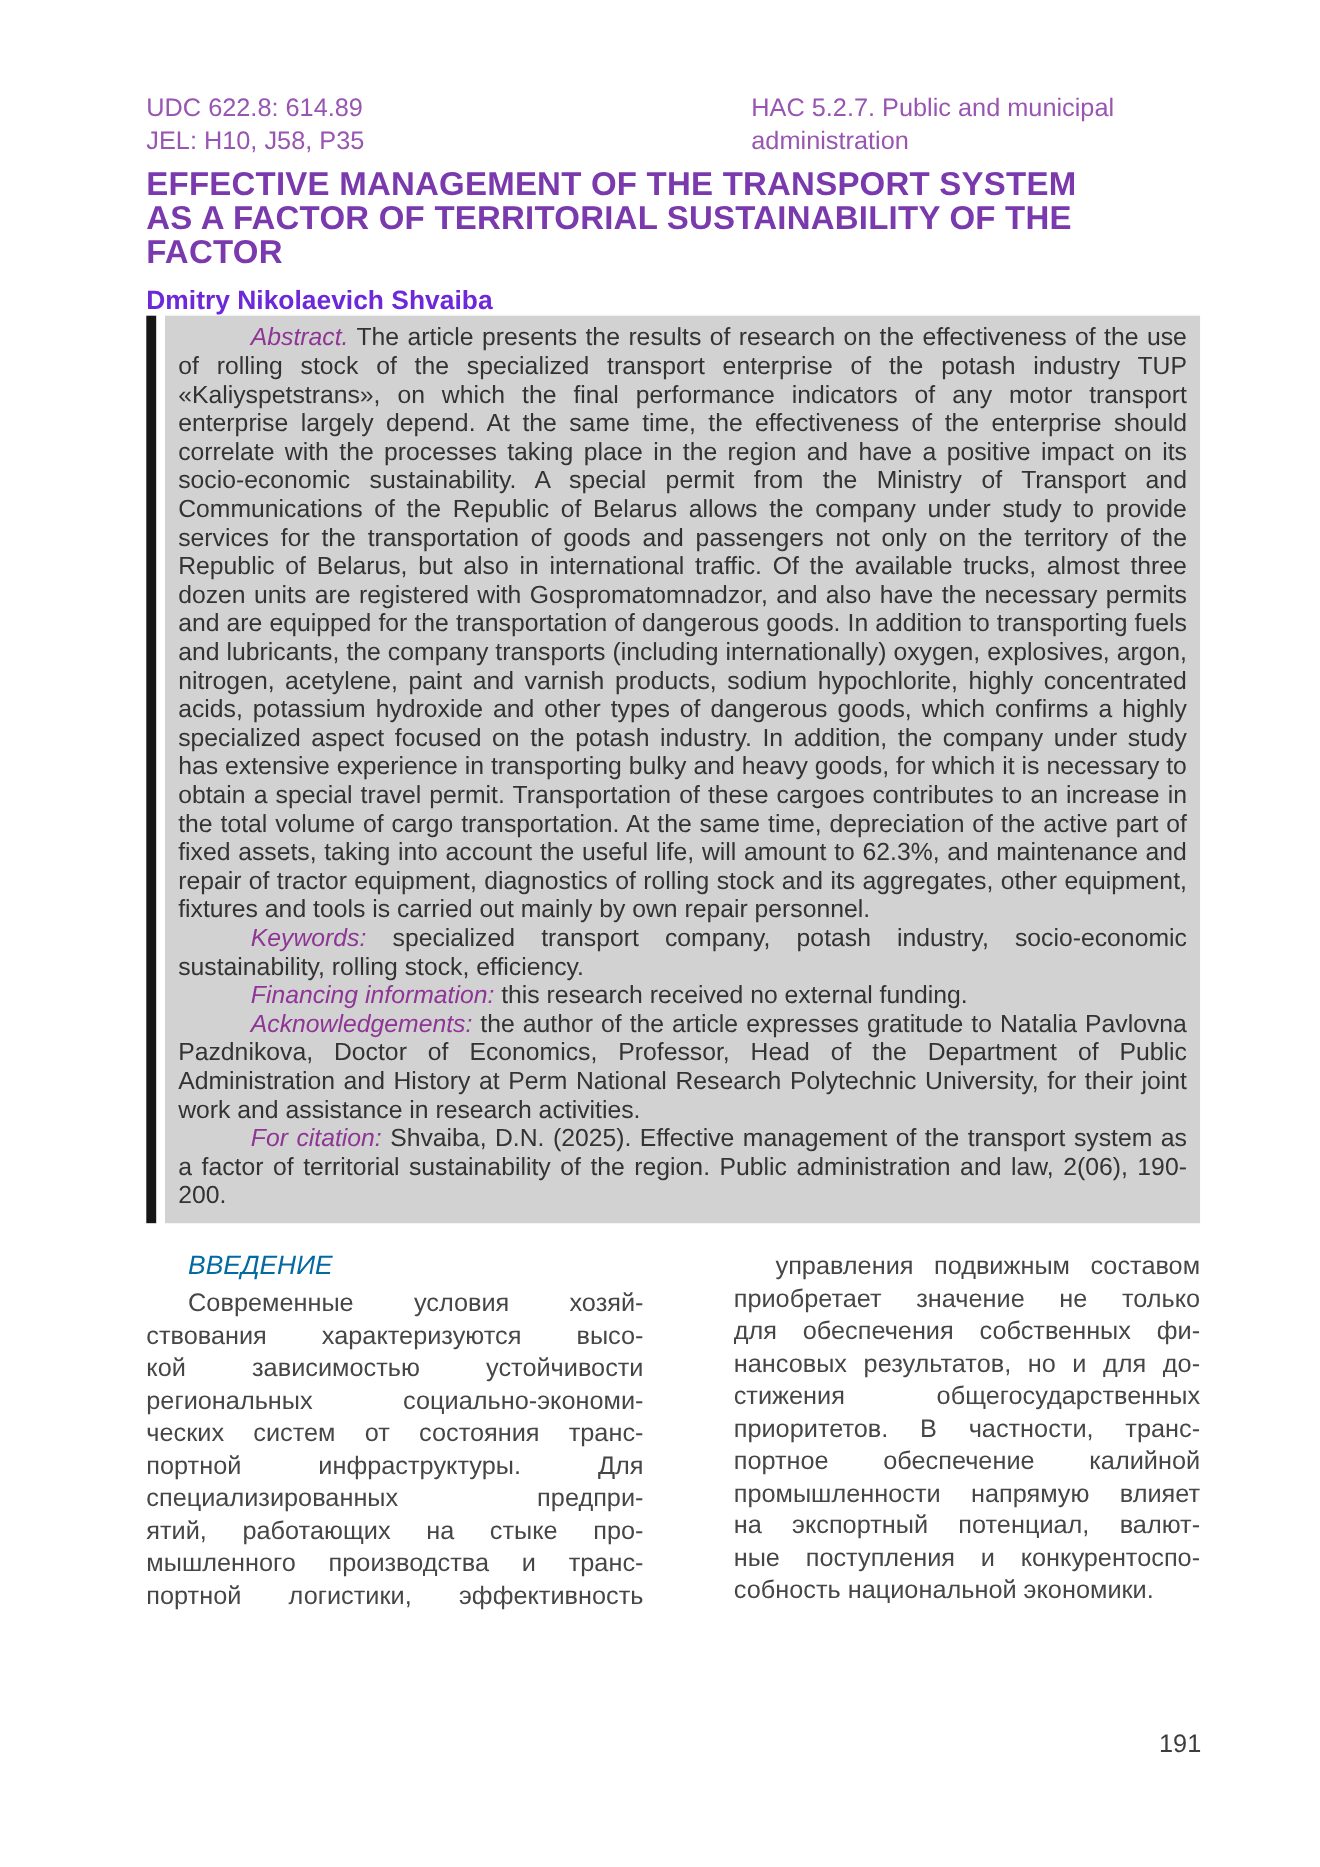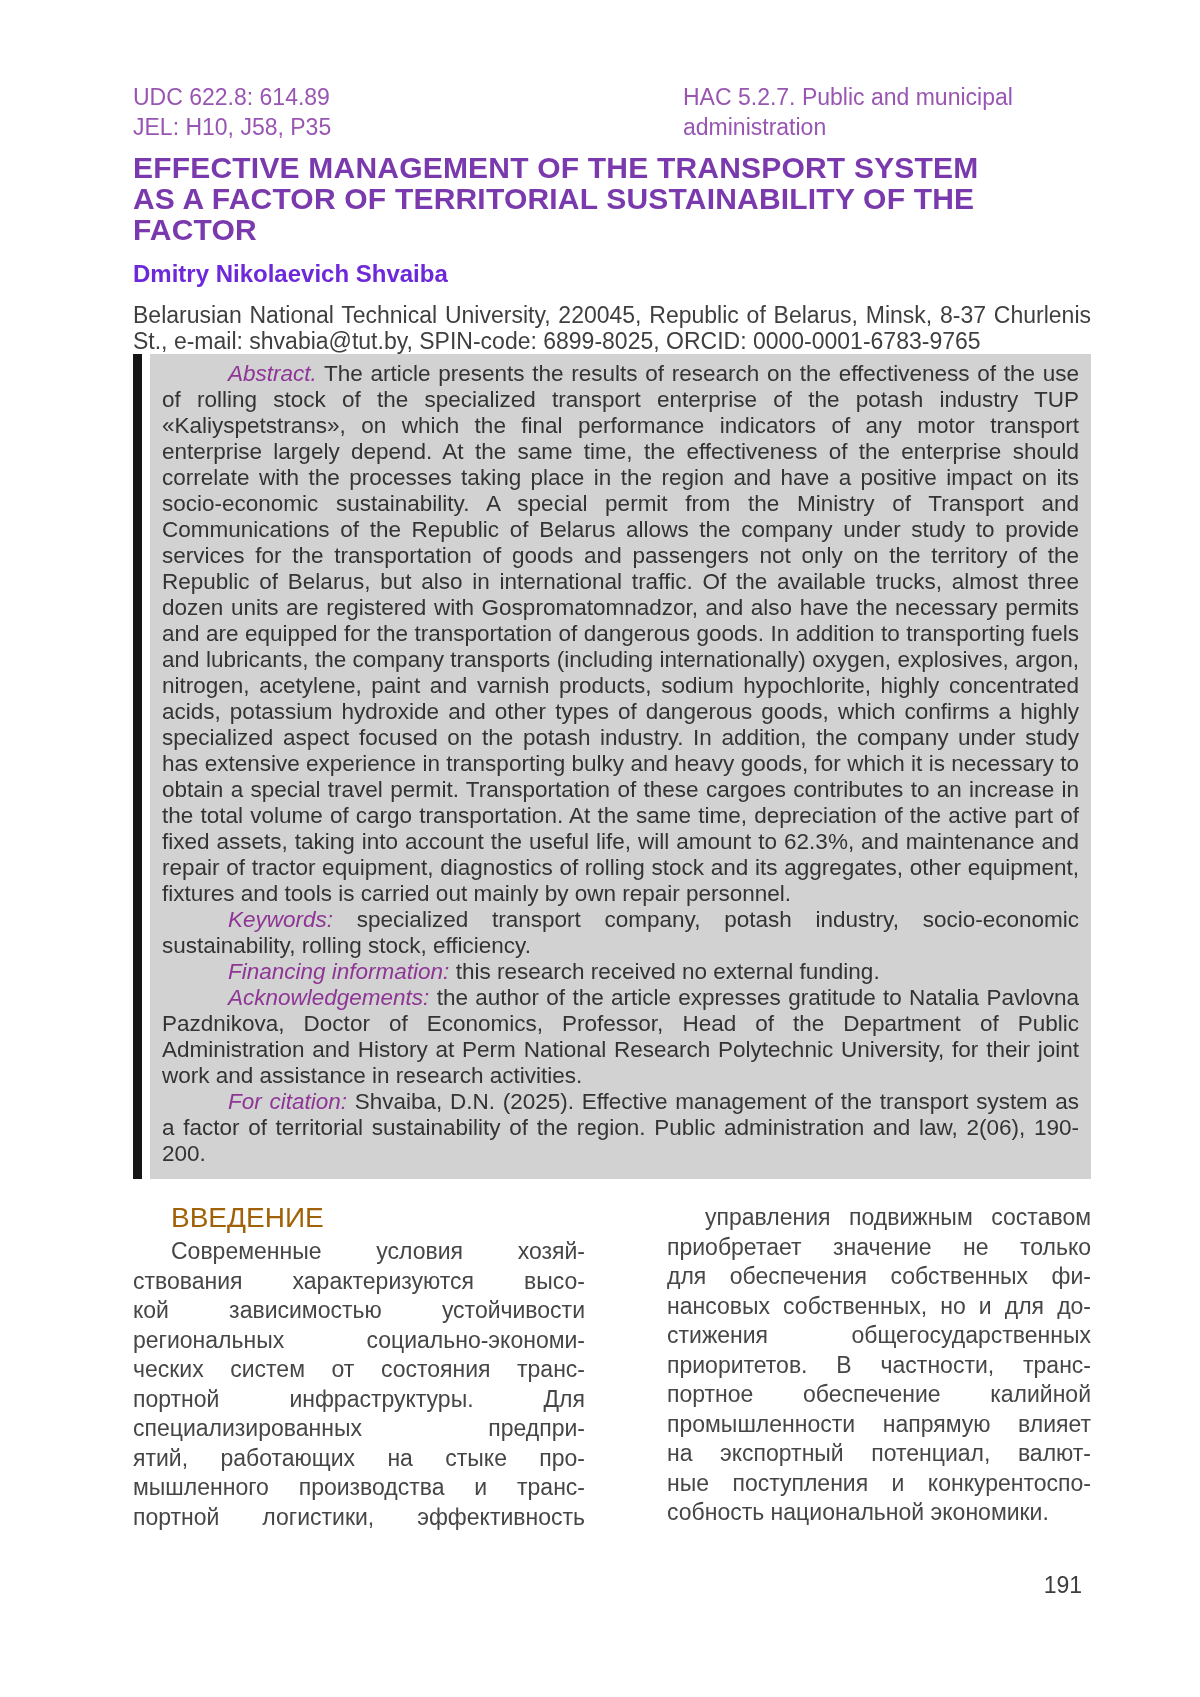--- a/index.html
+++ b/index.html
@@ -47,34 +47,34 @@
   .abstract-body p {
     margin:0; text-align:justify; text-indent:66px;
     font-size:22.5px; line-height:26px; color:#333333;
   }
   .lbl { font-style:italic; color:#8e3596; }
   
   .columns { display:flex; margin-top:24px; }
   .col-left  { width:452px; margin-right:82px; flex:none; }
   .col-right { flex:1; }
   .intro-heading {
-    color:#a16207;
-    font-size:28px; line-height:30px;
+    font-style:italic; color:#0369a1;
+    font-size:24px; line-height:30px;
     padding-left:38px; margin:0 0 4px 0;
   }
   .ru-line {
     font-size:23px; line-height:29.5px; color:#464646;
     text-align:justify; text-align-last:justify;
     white-space:normal;
   }
   .lines > .ru-line:first-child { padding-left:38px; }
   .col-right .lines > .ru-line:last-child { text-align-last:left; }
   
   .page-number {
-    position:absolute; top:1572px; right:86px;
+    position:absolute; top:1572px; right:76px;
     font-size:23px; color:#3d3d3d;
   }
 </style>
 </head>
 <body>
 
 <div class="page">
 
   <div class="top-header">
     <div class="header-left">
@@ -85,21 +85,20 @@
   </div>
 
   <div class="title-block">
       <div class="title-line">EFFECTIVE MANAGEMENT OF THE TRANSPORT SYSTEM</div>
       <div class="title-line">AS A FACTOR OF TERRITORIAL SUSTAINABILITY OF THE</div>
       <div class="title-line">FACTOR</div>
     </div>
 
   <div class="author">Dmitry Nikolaevich Shvaiba</div>
 
-  <div class="affiliation">Belarusian National Technical University, 220045, Republic of Belarus, Minsk, 8-37 Churlenis St., e-mail: shvabia@tut.by, SPIN-code: 6899-8025, ORCID: 0000-0001-6783-9765</div>
 
   <div class="abstract-box">
     <div class="abstract-bar"></div>
     <div class="abstract-body">
       <p><span class="lbl">Abstract.</span> <span>The article presents the results of research on the effectiveness of the use of rolling stock of the specialized transport enterprise of the potash industry TUP «Kaliyspetstrans», on which the final performance indicators of any motor transport enterprise largely depend. At the same time, the effectiveness of the enterprise should correlate with the processes taking place in the region and have a positive impact on its socio-economic sustainability. A special permit from the Ministry of Transport and Communications of the Republic of Belarus allows the company under study to provide services for the transportation of goods and passengers not only on the territory of the Republic of Belarus, but also in international traffic. Of the available trucks, almost three dozen units are registered with Gospromatomnadzor, and also have the necessary permits and are equipped for the transportation of dangerous goods. In addition to transporting fuels and lubricants, the company transports (including internationally) oxygen, explosives, argon, nitrogen, acetylene, paint and varnish products, sodium hypochlorite, highly concentrated acids, potassium hydroxide and other types of dangerous goods, which confirms a highly specialized aspect focused on the potash industry. In addition, the company under study has extensive experience in transporting bulky and heavy goods, for which it is necessary to obtain a special travel permit. Transportation of these cargoes contributes to an increase in the total volume of cargo transportation. At the same time, depreciation of the active part of fixed assets, taking into account the useful life, will amount to 62.3%, and maintenance and repair of tractor equipment, diagnostics of rolling stock and its aggregates, other equipment, fixtures and tools is carried out mainly by own repair personnel.</span></p>
       <p><span class="lbl">Keywords:</span> <span>specialized transport company, potash industry, socio-economic sustainability, rolling stock, efficiency.</span></p>
       <p><span class="lbl">Financing information:</span> <span>this research received no external funding.</span></p>
       <p><span class="lbl">Acknowledgements:</span> <span>the author of the article expresses gratitude to Natalia Pavlovna Pazdnikova, Doctor of Economics, Professor, Head of the Department of Public Administration and History at Perm National Research Polytechnic University, for their joint work and assistance in research activities.</span></p>
       <p><span class="lbl">For citation:</span> <span>Shvaiba, D.N. (2025). Effective management of the transport system as a factor of territorial sustainability of the region. Public administration and law, 2(06), 190-200.</span></p>
     </div>
@@ -119,21 +118,21 @@
           <div class="ru-line">ятий, работающих на стыке про-</div>
           <div class="ru-line">мышленного производства и транс-</div>
           <div class="ru-line">портной логистики, эффективность</div>
         </div>
     </div>
     <div class="col-right">
       <div class="lines">
           <div class="ru-line">управления подвижным составом</div>
           <div class="ru-line">приобретает значение не только</div>
           <div class="ru-line">для обеспечения собственных фи-</div>
-          <div class="ru-line">нансовых собственных, но и для до-</div>
+          <div class="ru-line">нансовых результатов, но и для до-</div>
           <div class="ru-line">стижения общегосударственных</div>
           <div class="ru-line">приоритетов. В частности, транс-</div>
           <div class="ru-line">портное обеспечение калийной</div>
           <div class="ru-line">промышленности напрямую влияет</div>
           <div class="ru-line">на экспортный потенциал, валют-</div>
           <div class="ru-line">ные поступления и конкурентоспо-</div>
           <div class="ru-line">собность национальной экономики.</div>
         </div>
     </div>
   </div>

